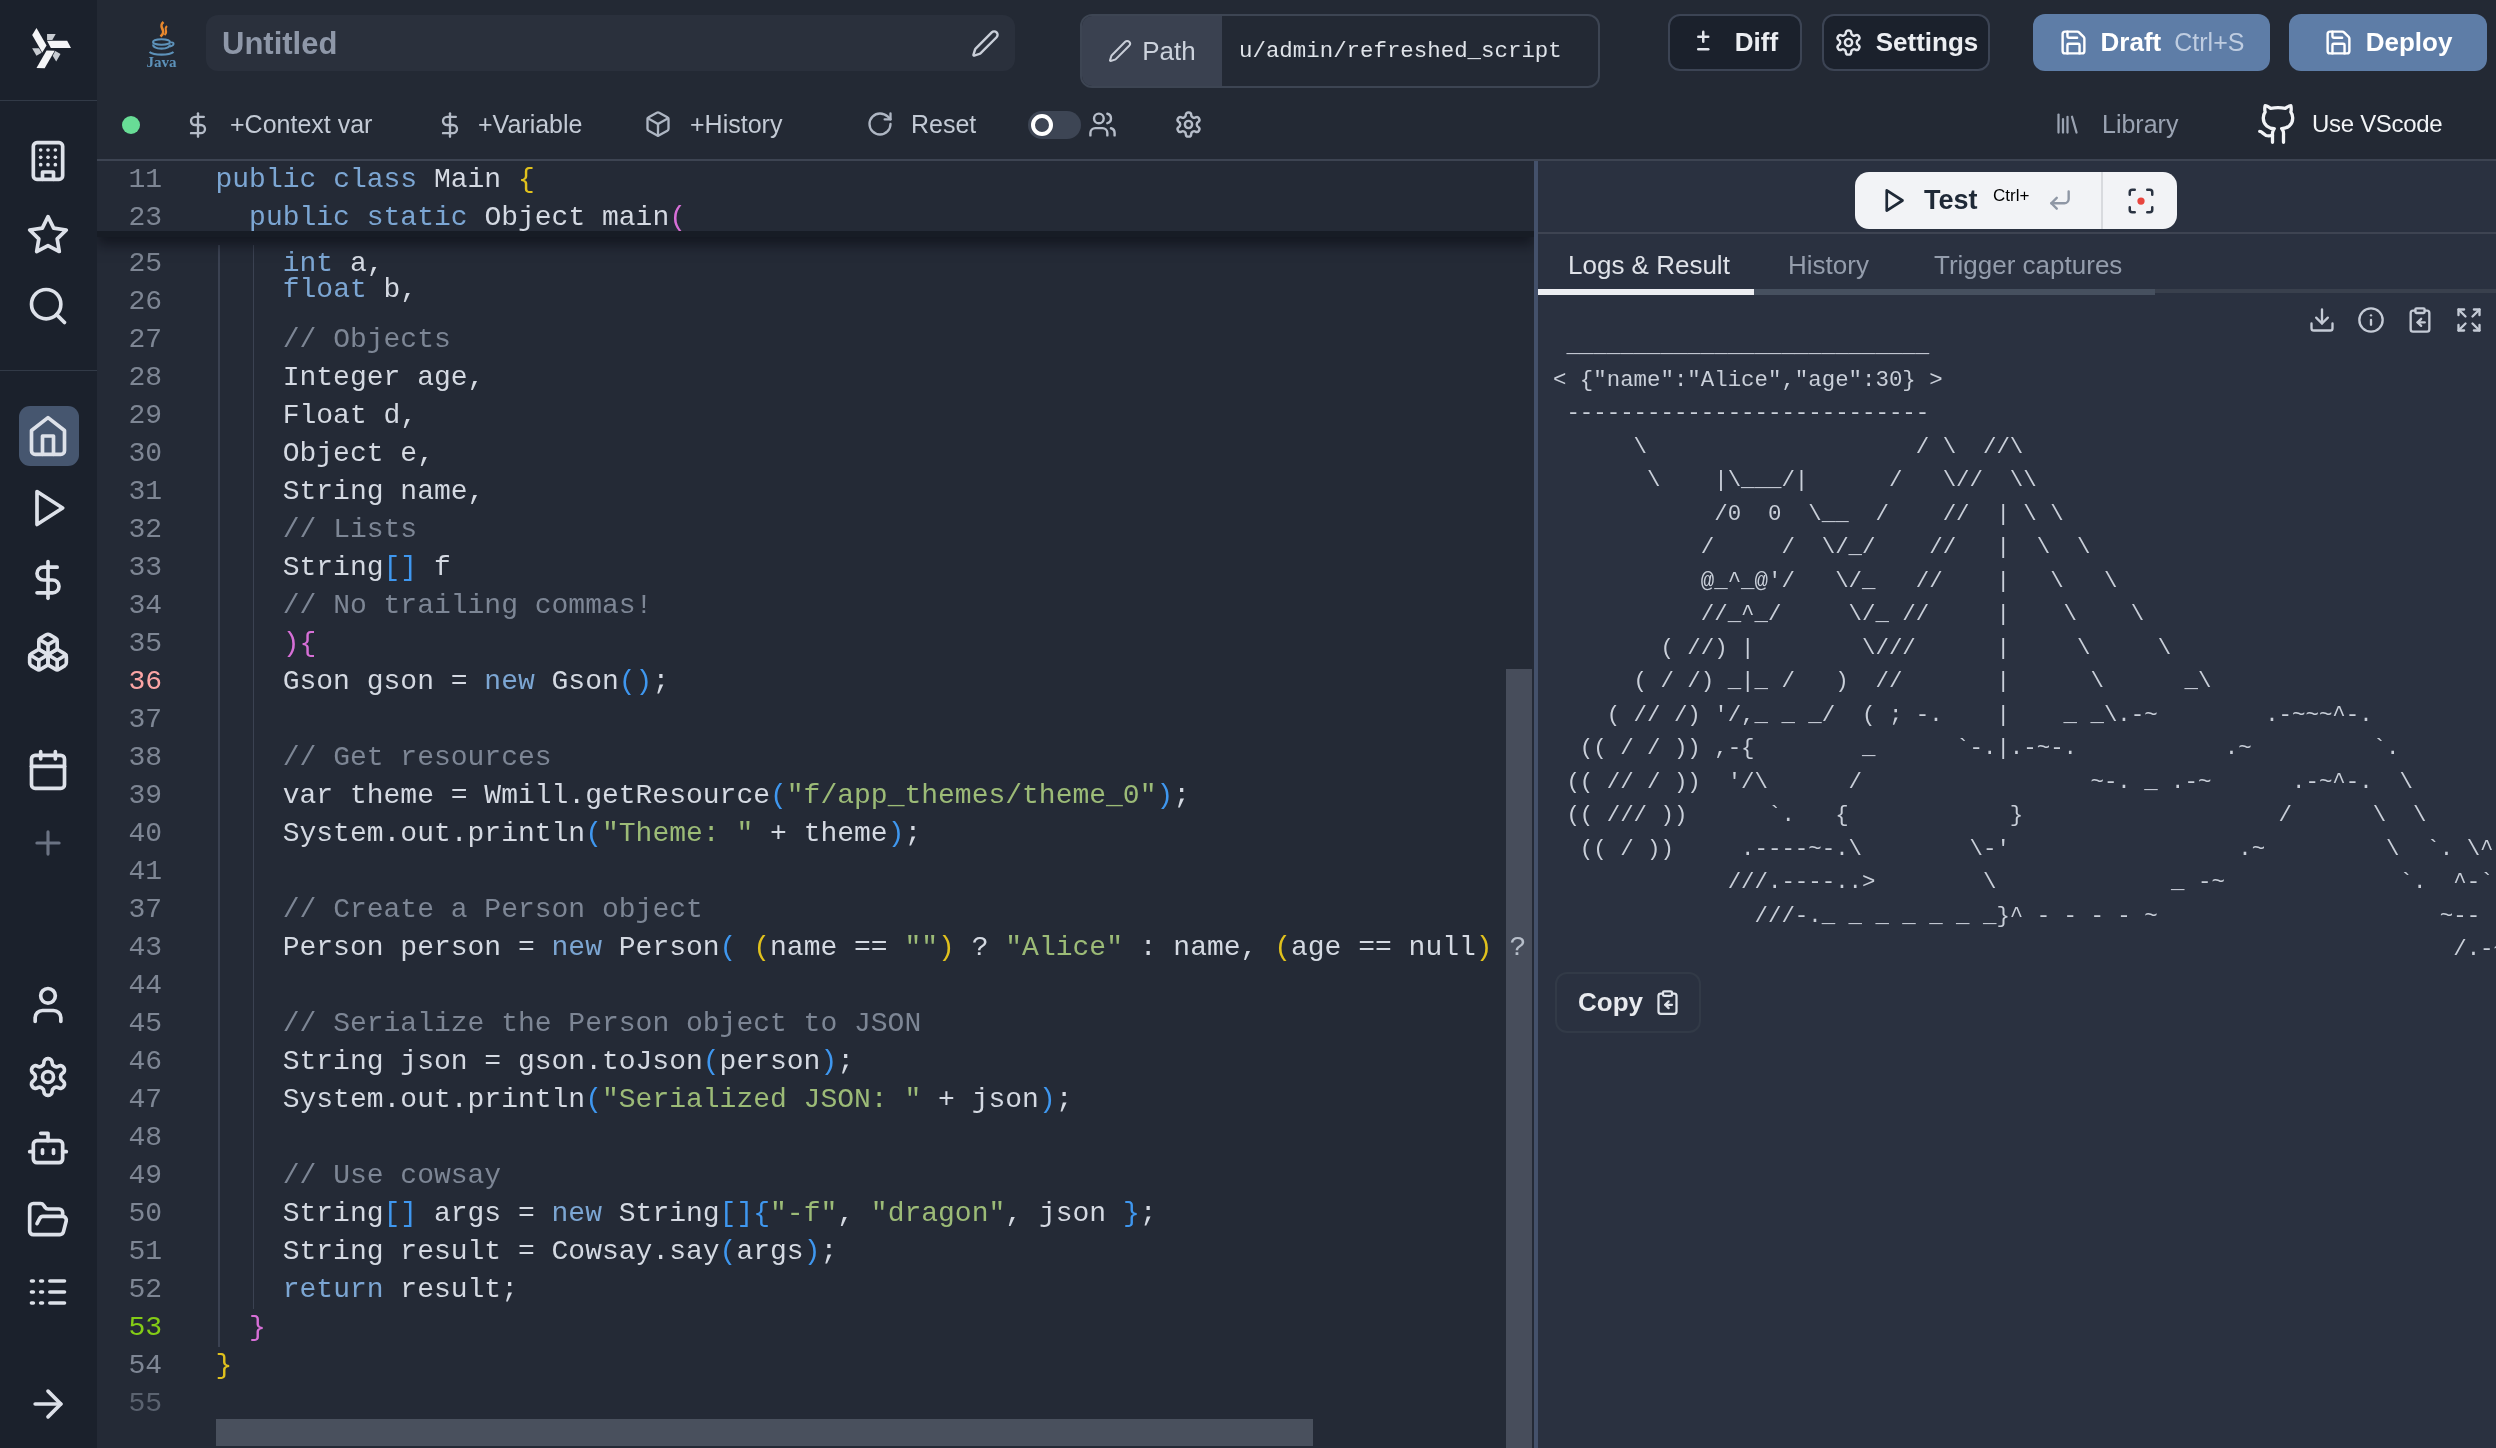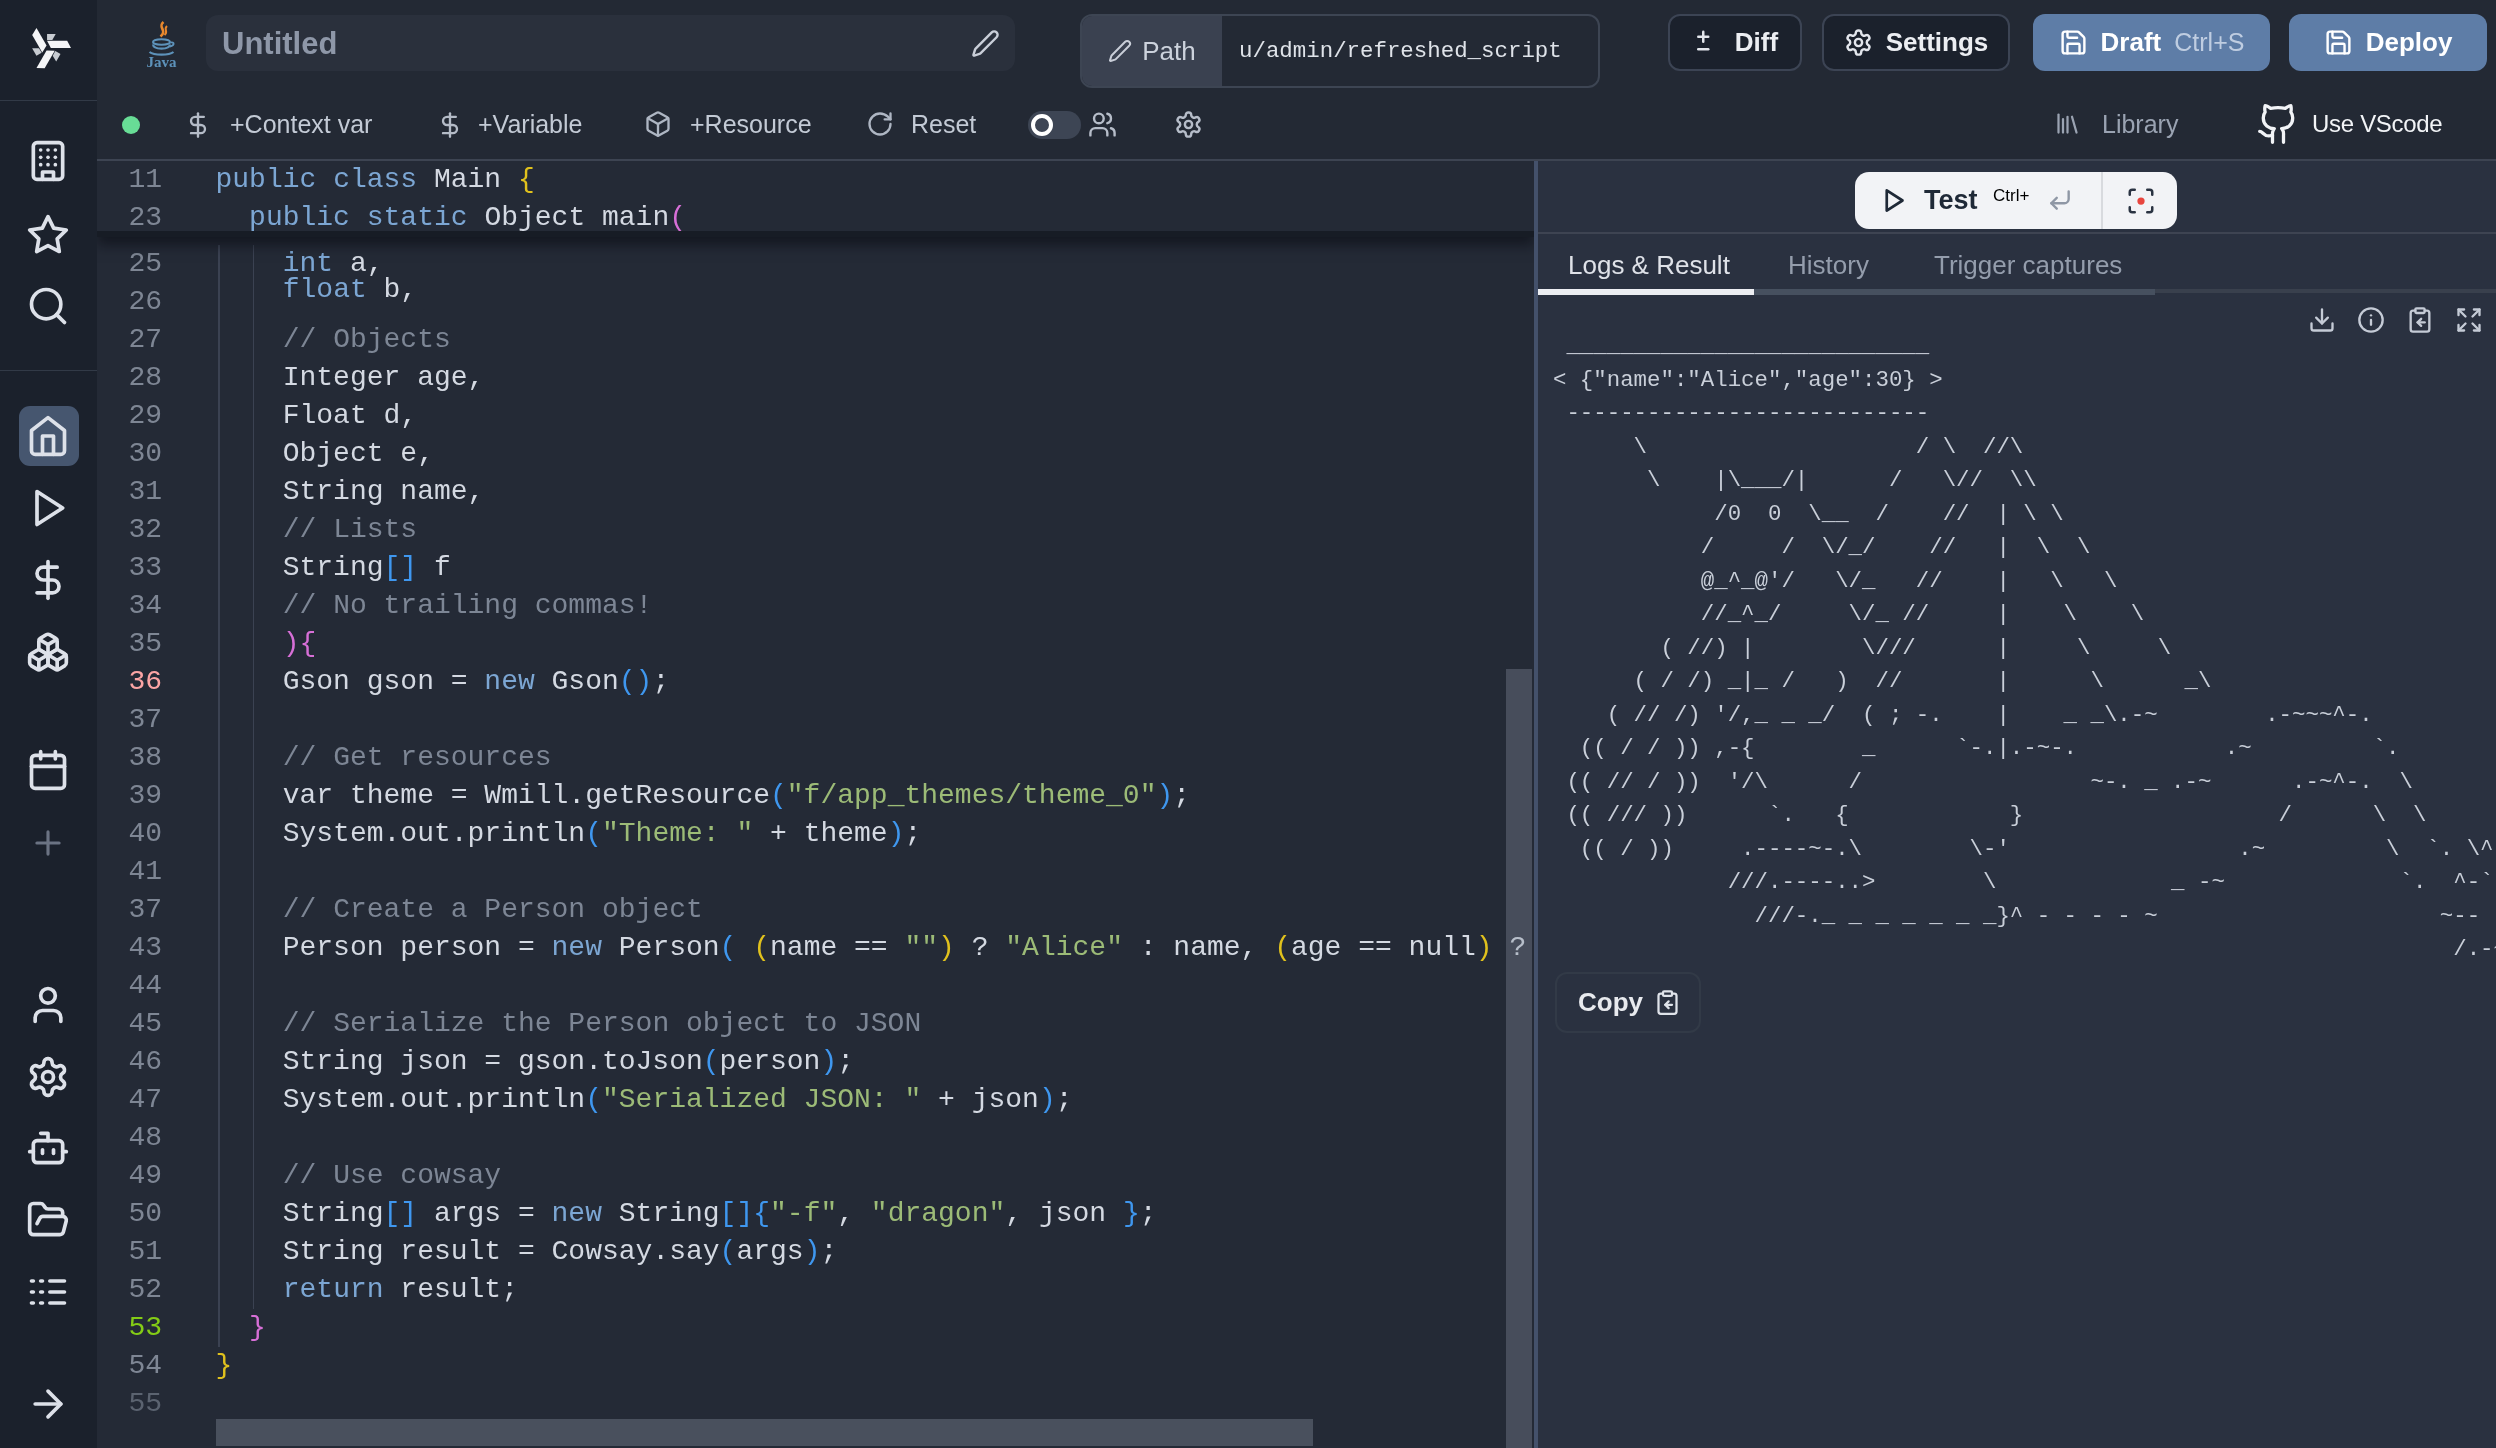--- a/index.html
+++ b/index.html
@@ -40,21 +40,21 @@
       </div>
     </div>
 <div class="a flex" style="left:1668px;top:14px;width:134px;height:57px;border-radius:12px;background:#1b212c;border:2px solid #3c4454;justify-content:center;gap:13px">
       <svg width="30" height="30" viewBox="0 0 24 24" fill="none" stroke="#e3e6ec" stroke-width="2.00" stroke-linecap="round" stroke-linejoin="round">
         <path d="M5 7h8"></path>
         <path d="M9 3v8"></path>
         <path d="M5 17h8"></path>
       </svg>
       <span style="font-size:26px;font-weight:700;color:#eceef2">Diff</span>
     </div>
-<div class="a flex" style="left:1822px;top:14px;width:188px;height:57px;border-radius:12px;background:#1b212c;border:2px solid #3c4454;justify-content:center;gap:13px">
+<div class="a flex" style="left:1822px;top:14px;width:168px;height:57px;border-radius:12px;background:#1b212c;border:2px solid #3c4454;justify-content:center;gap:13px">
       <svg width="29" height="29" viewBox="0 0 24 24" fill="none" stroke="#e3e6ec" stroke-width="2.00" stroke-linecap="round" stroke-linejoin="round">
         <path d="M12.22 2h-.44a2 2 0 0 0-2 2v.18a2 2 0 0 1-1 1.73l-.43.25a2 2 0 0 1-2 0l-.15-.08a2 2 0 0 0-2.73.73l-.22.38a2 2 0 0 0 .73 2.73l.15.1a2 2 0 0 1 1 1.72v.51a2 2 0 0 1-1 1.74l-.15.09a2 2 0 0 0-.73 2.73l.22.38a2 2 0 0 0 2.73.73l.15-.08a2 2 0 0 1 2 0l.43.25a2 2 0 0 1 1 1.73V20a2 2 0 0 0 2 2h.44a2 2 0 0 0 2-2v-.18a2 2 0 0 1 1-1.73l.43-.25a2 2 0 0 1 2 0l.15.08a2 2 0 0 0 2.73-.73l.22-.39a2 2 0 0 0-.73-2.73l-.15-.08a2 2 0 0 1-1-1.74v-.5a2 2 0 0 1 1-1.74l.15-.09a2 2 0 0 0 .73-2.73l-.22-.38a2 2 0 0 0-2.73-.73l-.15.08a2 2 0 0 1-2 0l-.43-.25a2 2 0 0 1-1-1.73V4a2 2 0 0 0-2-2z"></path>
         <circle cx="12" cy="12" r="3"></circle>
       </svg>
       <span style="font-size:26px;font-weight:700;color:#eceef2">Settings</span>
     </div>
 <div class="a flex" style="left:2033px;top:14px;width:237px;height:57px;border-radius:12px;background:#5e7da7;justify-content:center;gap:13px">
       <svg width="29" height="29" viewBox="0 0 24 24" fill="none" stroke="#ffffff" stroke-width="2.00" stroke-linecap="round" stroke-linejoin="round">
         <path d="M15.2 3a2 2 0 0 1 1.4.6l3.8 3.8a2 2 0 0 1 .6 1.4V19a2 2 0 0 1-2 2H5a2 2 0 0 1-2-2V5a2 2 0 0 1 2-2z"></path>
         <path d="M17 21v-7a1 1 0 0 0-1-1H8a1 1 0 0 0-1 1v7"></path>
@@ -80,21 +80,21 @@
 <div class="a" style="left:436px;top:111px"><svg width="28" height="28" viewBox="0 0 24 24" fill="none" stroke="#b4bbc7" stroke-width="2.00" stroke-linecap="round" stroke-linejoin="round">
         <line x1="12" x2="12" y1="2" y2="22"></line>
         <path d="M17 5H9.5a3.5 3.5 0 0 0 0 7h5a3.5 3.5 0 0 1 0 7H6"></path>
       </svg></div>
 <div class="a" style="left:478px;top:110px;font-size:25px;color:#c3cad5">+Variable</div>
 <div class="a" style="left:644px;top:110px"><svg width="28" height="28" viewBox="0 0 24 24" fill="none" stroke="#aeb6c3" stroke-width="2.00" stroke-linecap="round" stroke-linejoin="round">
         <path d="M21 8a2 2 0 0 0-1-1.73l-7-4a2 2 0 0 0-2 0l-7 4A2 2 0 0 0 3 8v8a2 2 0 0 0 1 1.73l7 4a2 2 0 0 0 2 0l7-4A2 2 0 0 0 21 16Z"></path>
         <path d="m3.3 7 8.7 5 8.7-5"></path>
         <path d="M12 22V12"></path>
       </svg></div>
-<div class="a" style="left:690px;top:110px;font-size:25px;color:#c3cad5">+Resource</div>
+<div class="a" style="left:690px;top:110px;font-size:25px;color:#c3cad5">+History</div>
 <div class="a" style="left:866px;top:110px"><svg width="28" height="28" viewBox="0 0 24 24" fill="none" stroke="#aeb6c3" stroke-width="2.00" stroke-linecap="round" stroke-linejoin="round">
         <path d="M21 12a9 9 0 1 1-9-9c2.52 0 4.93 1 6.74 2.74L21 8"></path>
         <path d="M21 3v5h-5"></path>
       </svg></div>
 <div class="a" style="left:911px;top:110px;font-size:25px;color:#c3cad5">Reset</div>
 <div class="a" style="left:1028px;top:111px;width:53px;height:28px;border-radius:14px;background:#3d4554">
       <div style="position:absolute;left:3px;top:3px;width:22px;height:22px;border-radius:50%;border:4.5px solid #ffffff"></div>
     </div>
 <div class="a" style="left:1088px;top:110px"><svg width="29" height="29" viewBox="0 0 24 24" fill="none" stroke="#b6bdc9" stroke-width="2.00" stroke-linecap="round" stroke-linejoin="round">
         <path d="M16 21v-2a4 4 0 0 0-4-4H6a4 4 0 0 0-4 4v2"></path>

